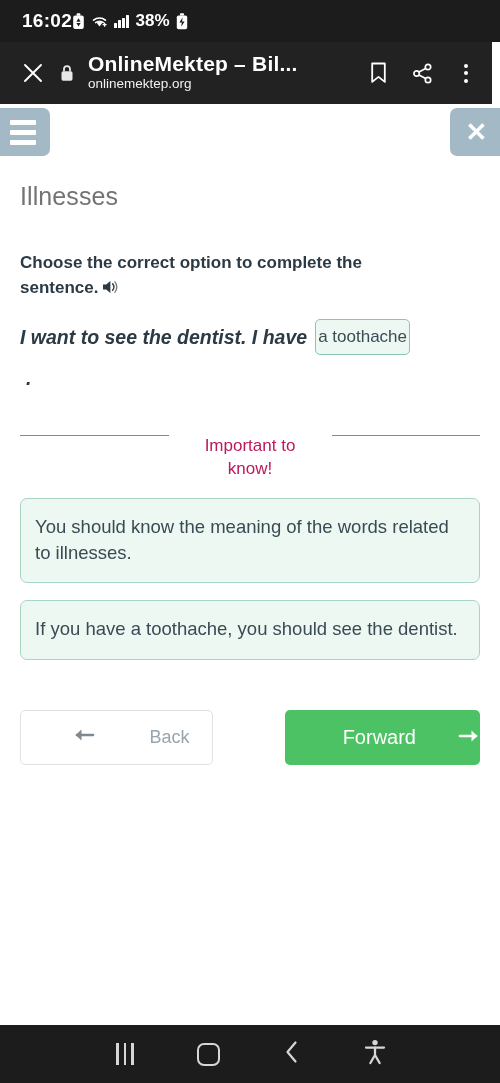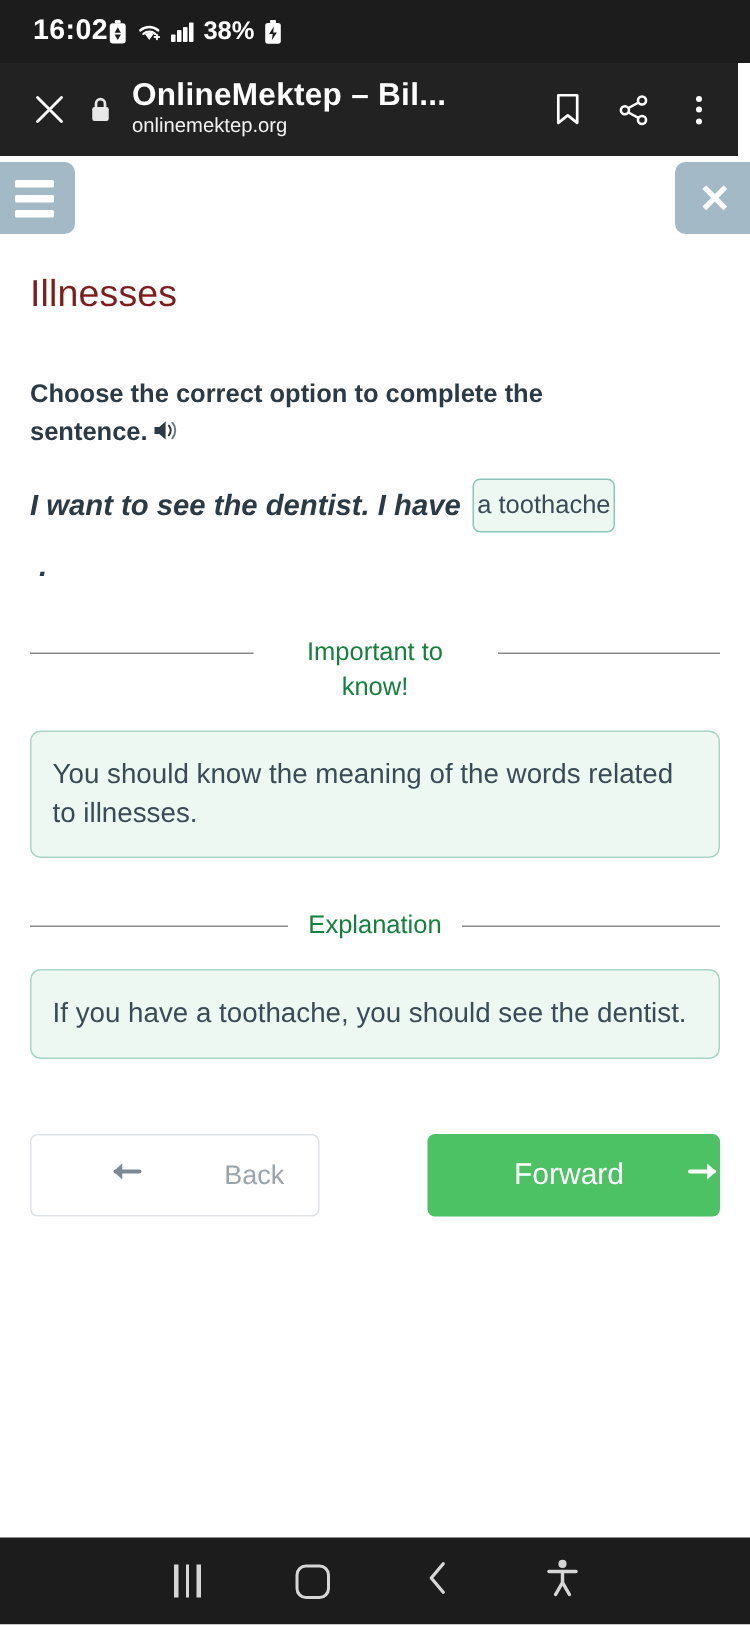--- a/index.html
+++ b/index.html
@@ -64,21 +64,21 @@
   .btn-close-page {
     position:absolute; right:-10px; top:4px; width:60px; height:48px;
     background:#a4b9c6; border-radius:7px;
     display:flex; align-items:center; justify-content:center;
     color:#ffffff; font-size:26px; font-weight:700; line-height:1;
   }
   .btn-close-page span { margin-right:7px; }
 
   .content { padding: 0 20px; }
 
-  .page-title { font-size:25px; color:#7f1d1d; margin-top:22px; font-weight:400; letter-spacing:.1px; }
+  .page-title { font-size:25px; color:#737373; margin-top:22px; font-weight:400; letter-spacing:.1px; }
 
   .prompt {
     margin-top:40px; font-size:17px; font-weight:700; color:#2b3a44;
     line-height:1.45; max-width:392px;
   }
   .spk { display:inline-block; vertical-align:-2px; margin-left:4px; }
 
   .sentence-row {
     margin-top:17px;
     display:flex; align-items:center; flex-wrap:wrap; gap:0 8px;
@@ -97,22 +97,22 @@
   }
   .sentence-tail { font-size:19.5px; font-weight:700; font-style:italic; color:#2b3a44; margin-top:12px; display:block; padding-left:6px;}
 
   
   .divider {
     display:flex; align-items:flex-start; gap:14px;
     margin-top:34px;
   }
   .divider .line { flex:1 1 0; height:1px; background:#8a8a8a; margin-top:11px; }
   .divider .lbl {
-    font-size:17px; color:#15803d; text-align:center; line-height:1.35;
-    flex:0 0 auto; max-width:135px;
+    font-size:17px; color:#be185d; text-align:center; line-height:1.35;
+    flex:0 0 auto; max-width:135px;margin-top:11px;
   }
 
   .infobox {
     margin-top:17px;
     border:1px solid #a8d5c6; border-radius:7px;
     background:#ecf8f1; color:#3a4b55;
     padding:15px 14px 17px 14px;
     font-size:18.5px; line-height:1.38;
   }
 
@@ -253,25 +253,20 @@
       </div>
       <span class="sentence-tail">.</span>
 
       <div class="divider">
         <span class="line"></span>
         <span class="lbl">Important to know!</span>
         <span class="line"></span>
       </div>
       <div class="infobox">You should know the meaning of the words related to illnesses.</div>
 
-      <div class="divider">
-        <span class="line"></span>
-        <span class="lbl">Explanation</span>
-        <span class="line"></span>
-      </div>
       <div class="infobox">If you have a toothache, you should see the dentist.</div>
 
       <div class="navrow">
         <div class="btn-back">
           <span>
             <svg width="22" height="16" viewBox="0 0 22 16">
                 <path d="M20 8 H4" stroke="#7c8a93" stroke-width="2.6" stroke-linecap="round"></path>
                 <path d="M8.5 2.6 L2.6 8 L8.5 13.4 Z" fill="#7c8a93"></path>
               </svg>
           </span>

